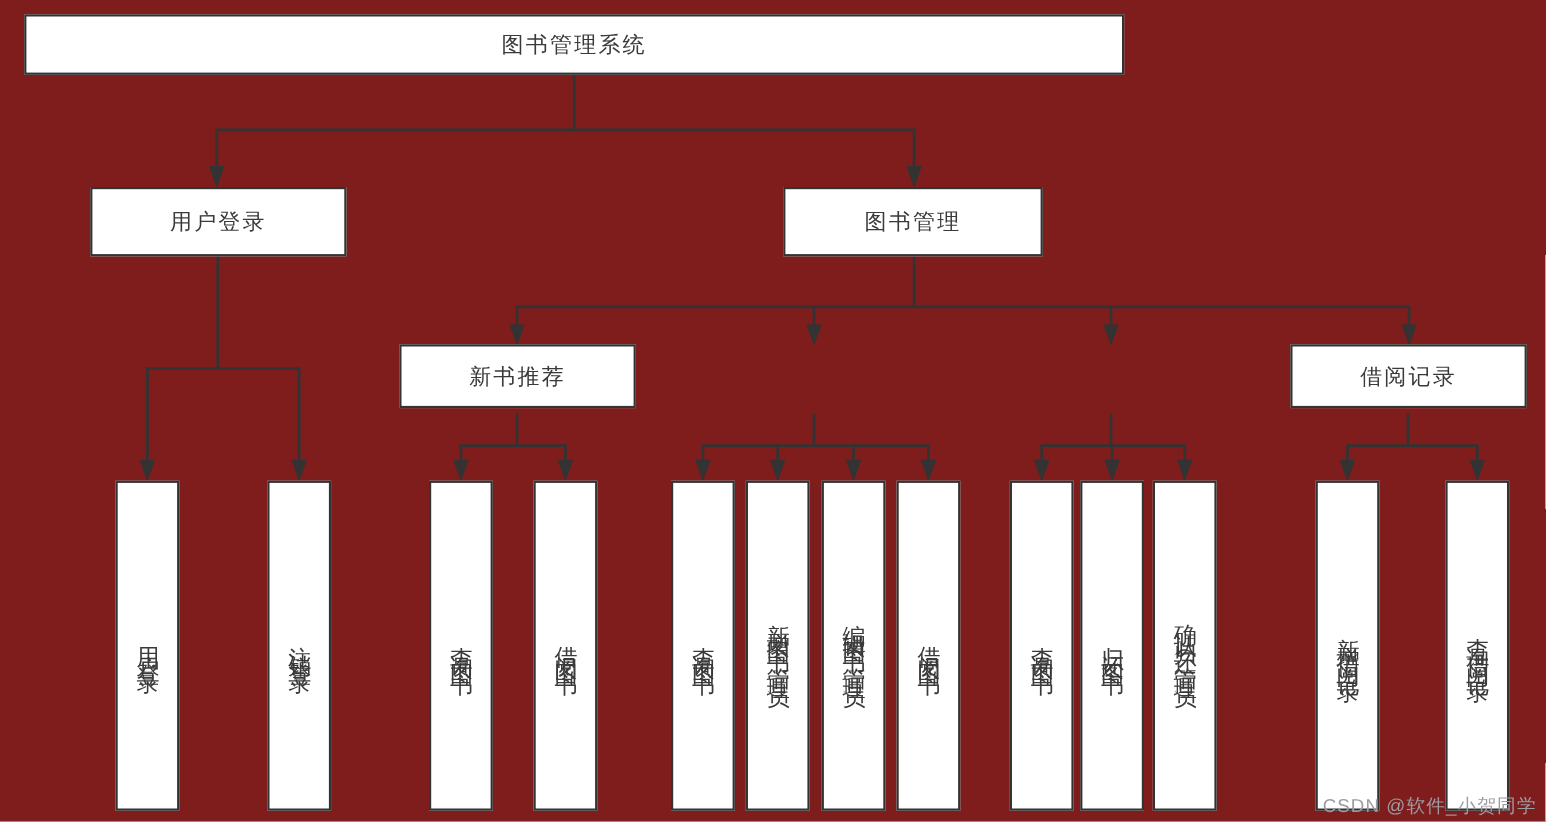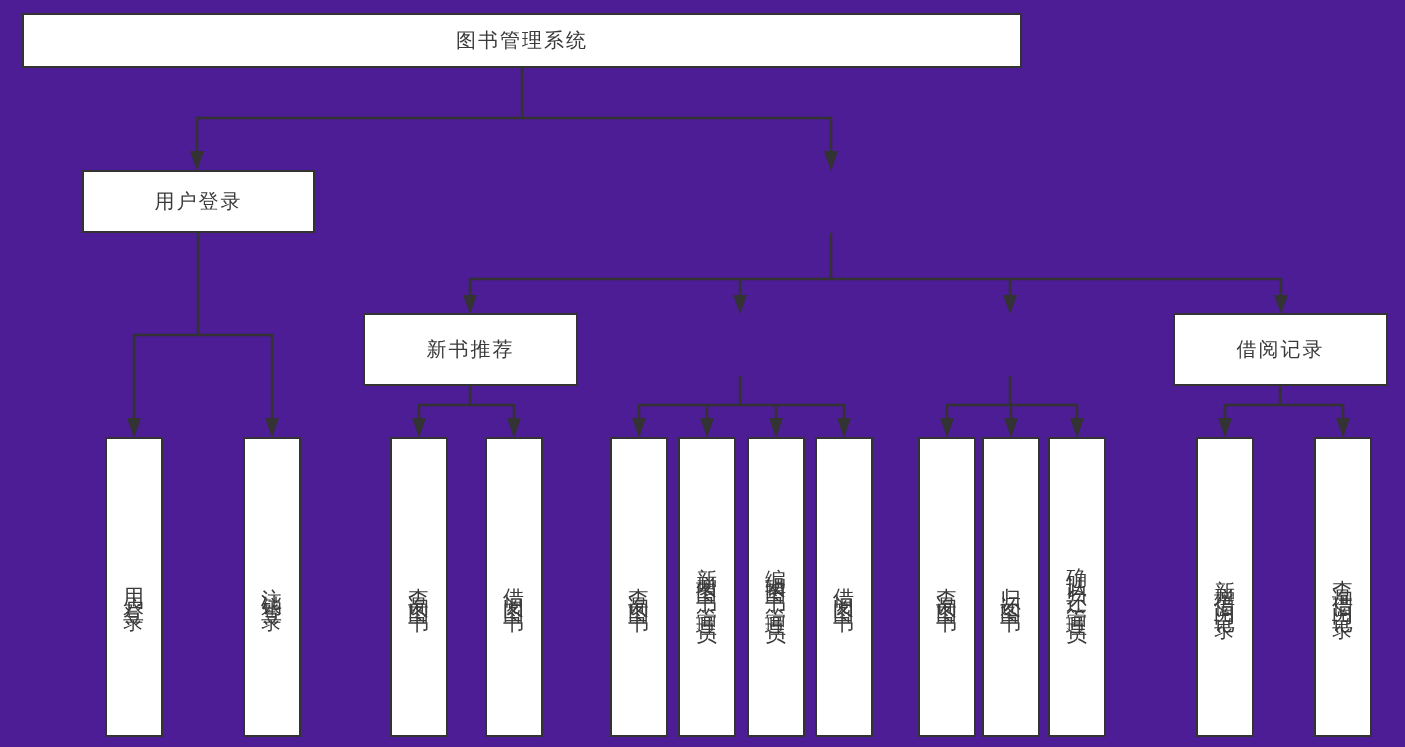--- a/index.html
+++ b/index.html
@@ -5,21 +5,21 @@
   html, body {
     margin: 0;
     padding: 0;
     background: #ffffff;
     font-family: "Liberation Sans", "DejaVu Sans", sans-serif;
   }
   .stage {
     position: relative;
     width: 1405px;
     height: 747px;
-    background: #4c1d95;
+    background: #7f1d1d;
     overflow: hidden;
   }
   .wires {
     position: absolute;
     left: 0; top: 0;
     width: 1405px;
     height: 747px;
   }
   .box {
     position: absolute;
@@ -31,21 +31,21 @@
     justify-content: center;
     color: #3a3a3a;
     font-size: 20px;
     letter-spacing: 2px;
     white-space: nowrap;
   }
   .root  { left: 22px;  top: 13px;  width: 1000px; height: 55px; }
   .l2    { top: 170px; height: 63px; }
   .l2a   { left: 82px;  width: 233px; }
   .l2b   { left: 712px; width: 236px; }
-  .l3    { top: 313px; height: 73px; width: 215px; font-family: Liberation Serif, serif; }
+  .l3    { top: 313px; height: 58px; width: 215px; font-family: Liberation Serif, serif; }
   .l3a   { left: 363px; }
   .l3b   { left: 633px; }
   .l3c   { left: 903px; }
   .l3d   { left: 1173px; }
   .leaf  { top: 437px; height: 300px; width: 58px; }
   .leaf .vtext {
     writing-mode: vertical-rl;
     text-orientation: mixed;
     font-size: 21px;
     letter-spacing: 8px;
@@ -141,20 +141,21 @@
       <polygon points="1004,418 1018,418 1011,438"></polygon>
       <polygon points="1070,418 1084,418 1077,438"></polygon>
       <polygon points="1218,418 1232,418 1225,438"></polygon>
       <polygon points="1336,418 1350,418 1343,438"></polygon>
     </g>
   </svg>
 
   <div class="box root">图书管理系统</div>
 
   <div class="box l2 l2a">用户登录</div>
+  <div class="box l2 l2b">图书管理</div>
 
   <div class="box l3 l3a">新书推荐</div>
   <div class="box l3 l3d">借阅记录</div>
 
   <div class="box leaf lf1">
     <span class="vtext">用户登录</span>
   </div>
   <div class="box leaf lf2">
     <span class="vtext">注销登录</span>
   </div>
@@ -189,13 +190,14 @@
     <span class="vtext">确认归还（管理员）</span>
   </div>
 
   <div class="box leaf lf12">
     <span class="vtext">新增借阅记录</span>
   </div>
   <div class="box leaf lf13">
     <span class="vtext">查询借阅记录</span>
   </div>
 
+  <div class="watermark">CSDN @软件_小贺同学</div>
 </div>
 
 </body></html>

